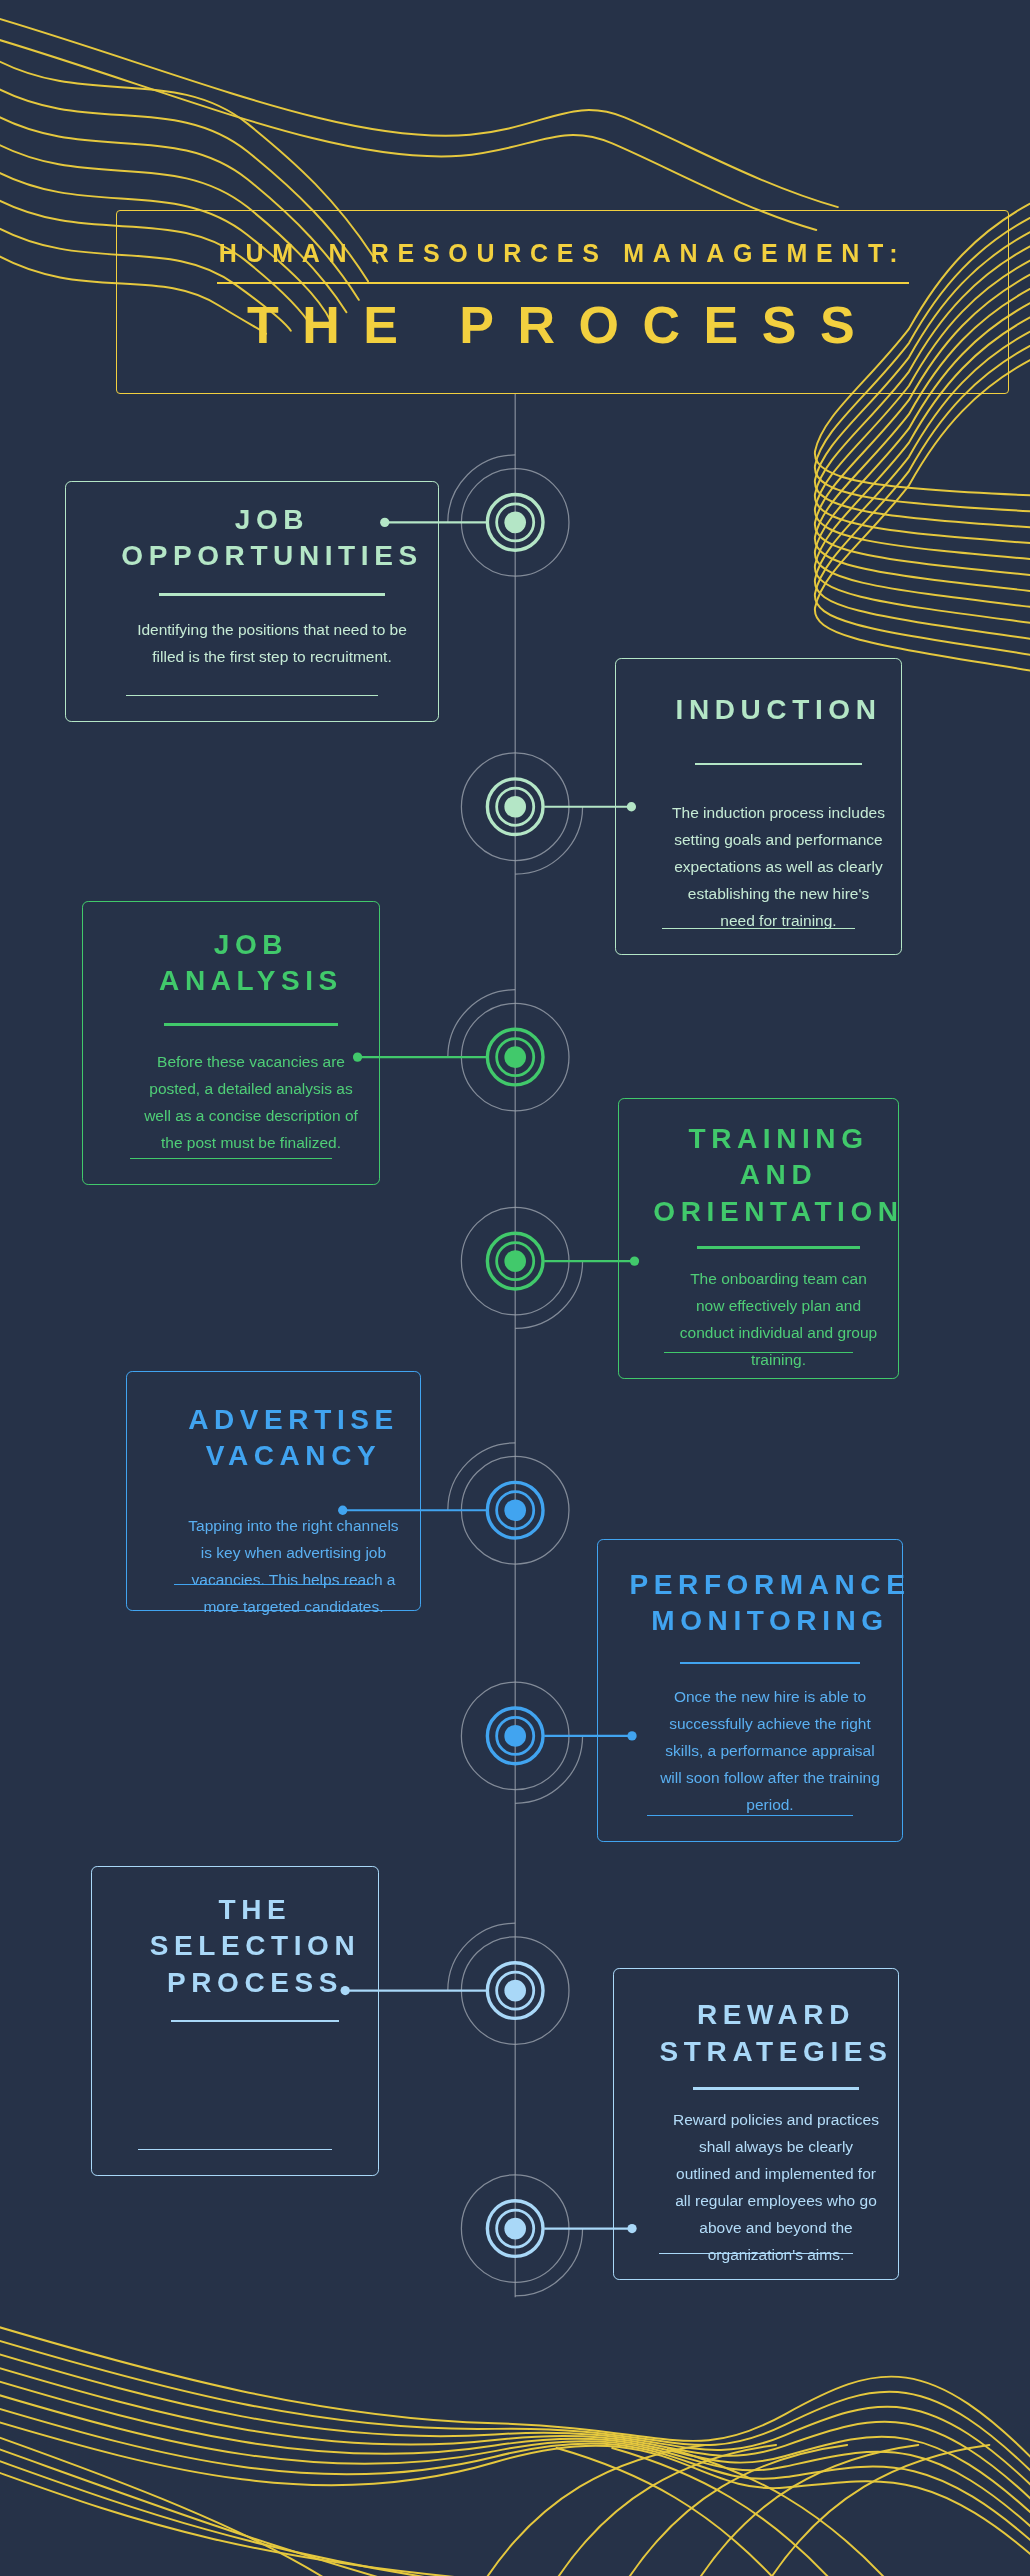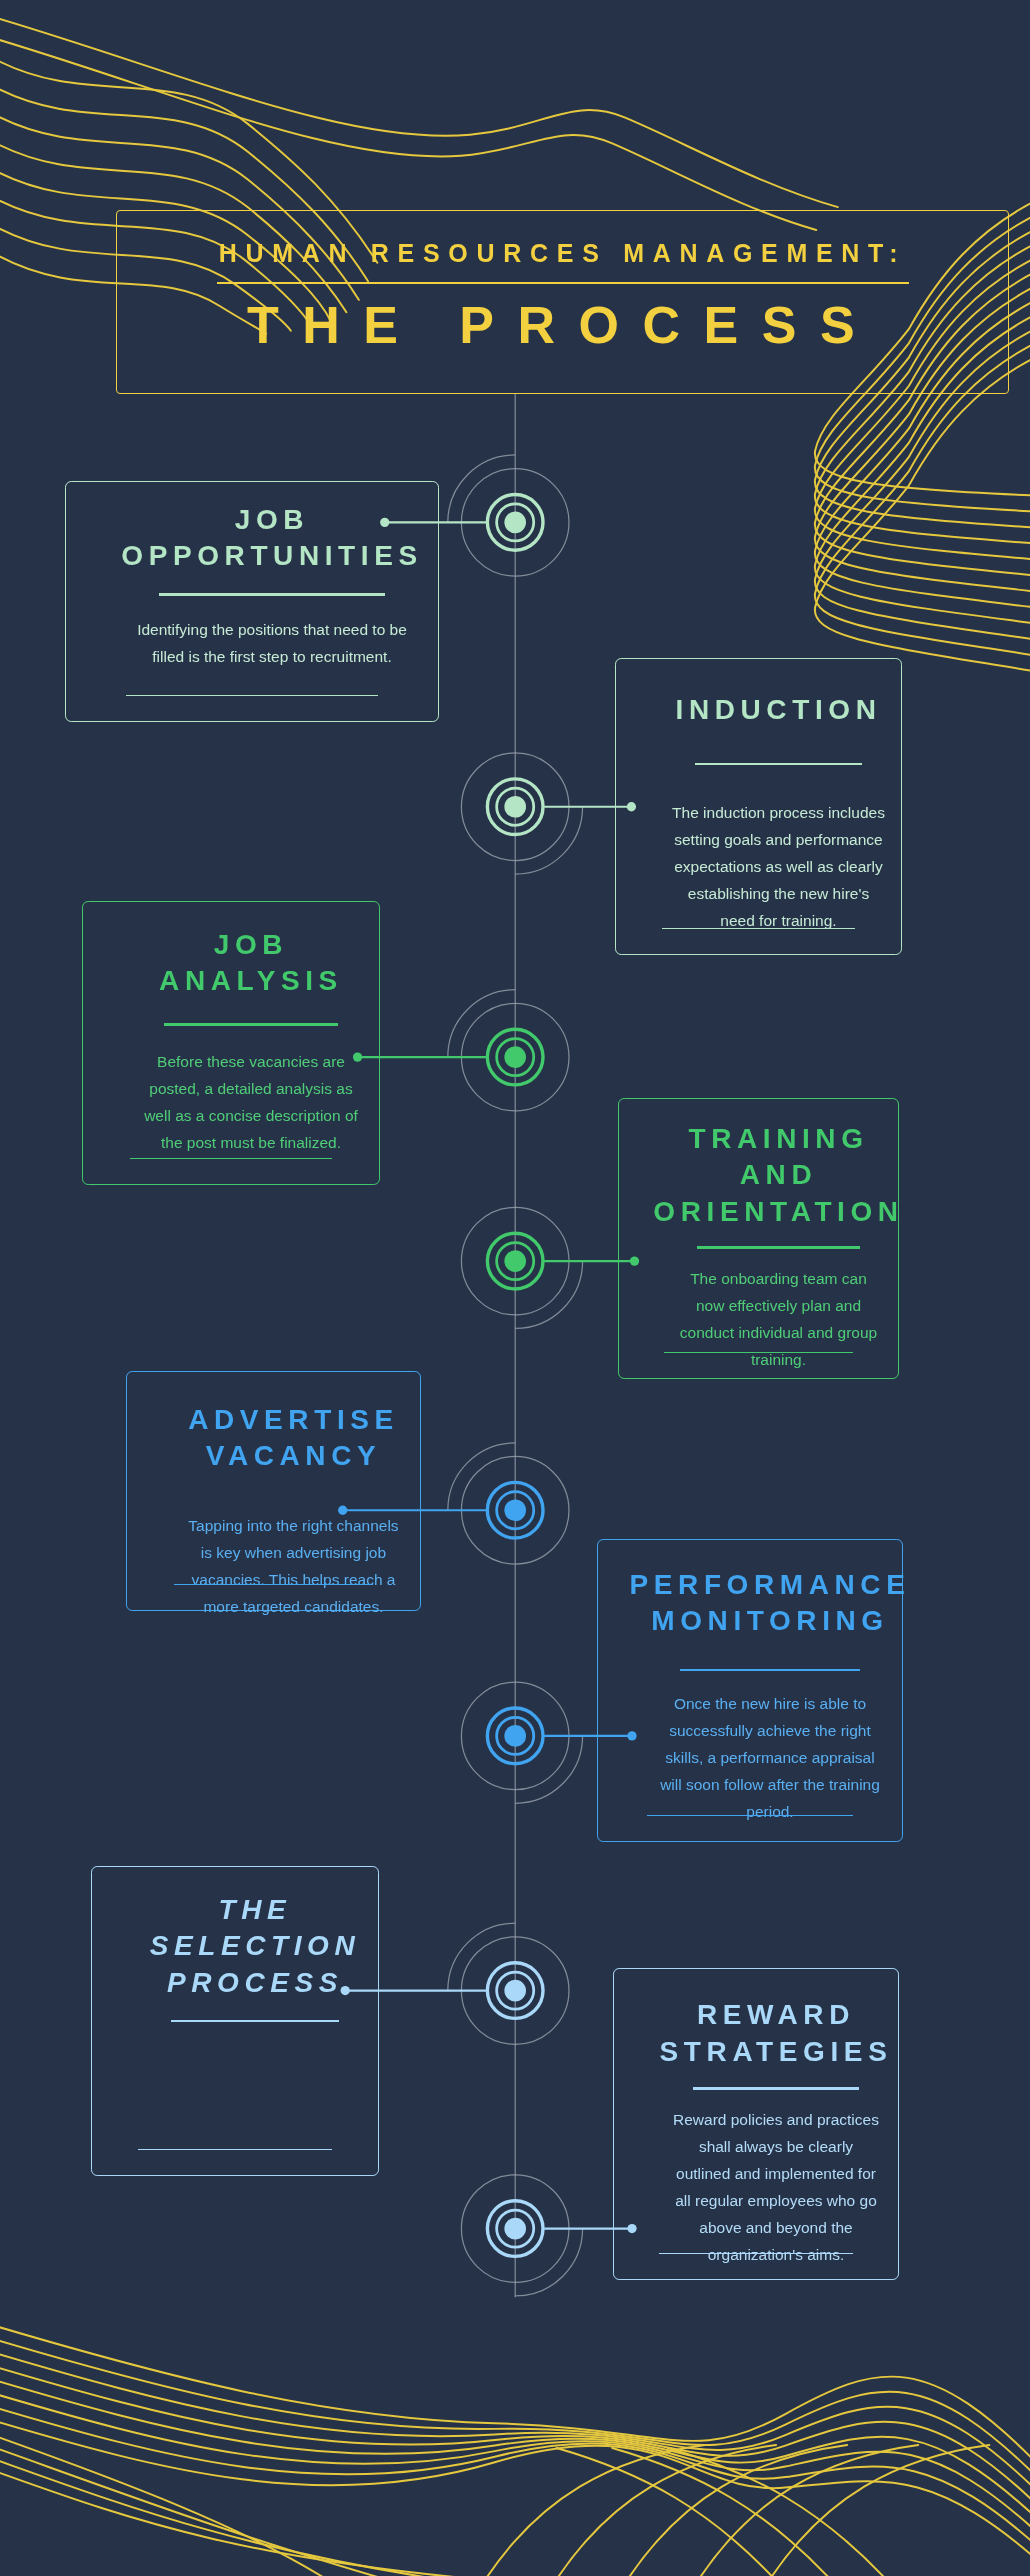--- a/index.html
+++ b/index.html
@@ -46,21 +46,21 @@
   #step-4 .divider-top{margin:16px 0 17.3px;}
 
   #step-5{left:82px;top:1371px;width:295px;height:240px;margin-left:44px;}
   #step-5 .step-title{margin-top:30px;}
   #step-5 .divider-top{margin:21px 0 17.3px;}
 
   #step-6{left:597px;top:1539px;width:306px;height:303px;}
   #step-6 .step-title{margin-top:27px;}
   #step-6 .divider-top{margin:22px 0 20px;}
 
-  #step-7{left:91px;top:1866px;width:288px;height:310px;font-style:italic;}
+  #step-7{left:91px;top:1866px;width:288px;height:310px;}
   #step-7 .step-title{margin-top:25px;}
   #step-7 .divider-top{margin:18.5px 0 18.5px;}
 
   #step-8{left:613px;top:1968px;width:286px;height:312px;}
   #step-8 .step-title{margin-top:28.4px;}
   #step-8 .divider-top{margin:17.3px 0 17.3px;}
 
   
   .wave{fill:none;stroke:#e5c83e;stroke-width:3.2;stroke-linecap:round;}
   .grayline{stroke:#9aa1ad;stroke-width:2;fill:none;opacity:.8;}
@@ -248,21 +248,21 @@
 
   <section class="step-box blue" id="step-5">
     <h2 class="step-title" style="margin:30px 0 0;">ADVERTISE
 VACANCY</h2>
     <div class="divider-top"></div>
     <p class="step-desc" style="margin:0;">Tapping into the right channels is key when advertising job vacancies. This helps reach a more targeted candidates.</p>
     <div class="divider-bottom"></div>
   </section>
 
   <section class="step-box blue" id="step-6">
-    <h2 class="step-title" style="margin:27px 0 7px;">PERFORMANCE
+    <h2 class="step-title" style="margin:27px 0 0;">PERFORMANCE
 MONITORING</h2>
     <div class="divider-top"></div>
     <p class="step-desc" style="margin:0;">Once the new hire is able to successfully achieve the right skills, a performance appraisal will soon follow after the training period.</p>
     <div class="divider-bottom"></div>
   </section>
 
   <section class="step-box light_blue" id="step-7">
     <h2 class="step-title" style="margin:25px 0 0;">THE
 SELECTION
 PROCESS</h2>

